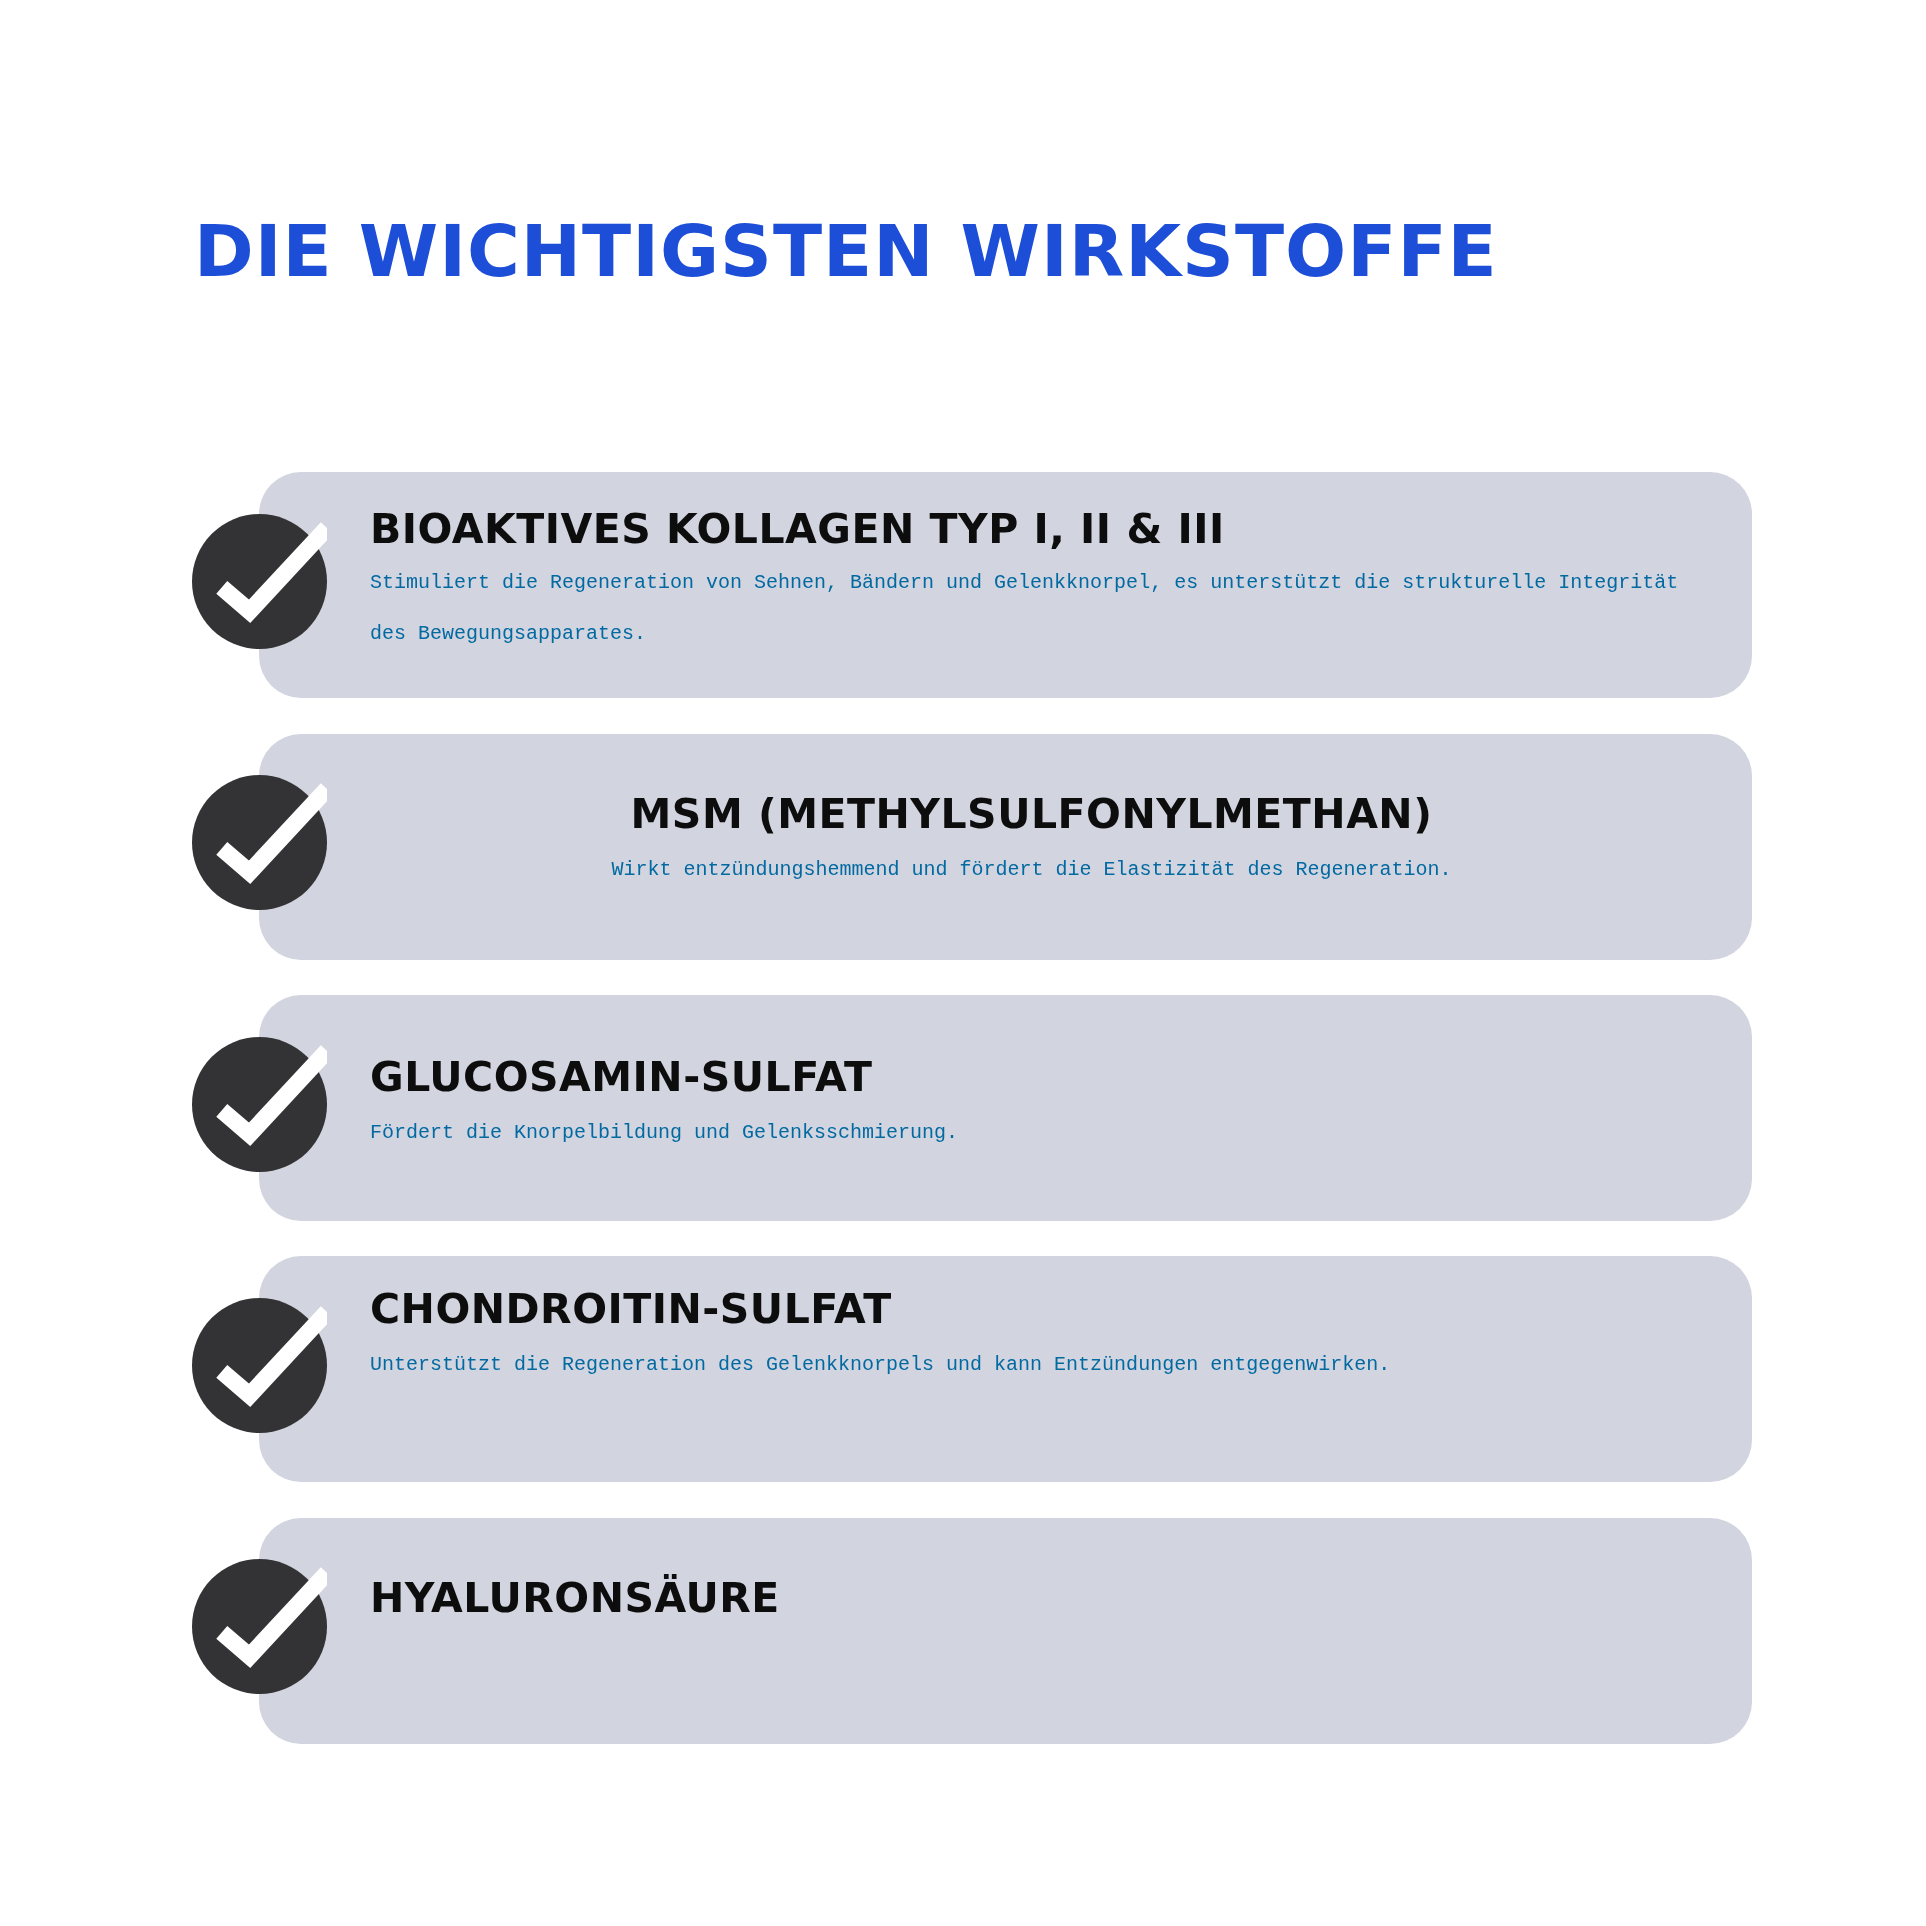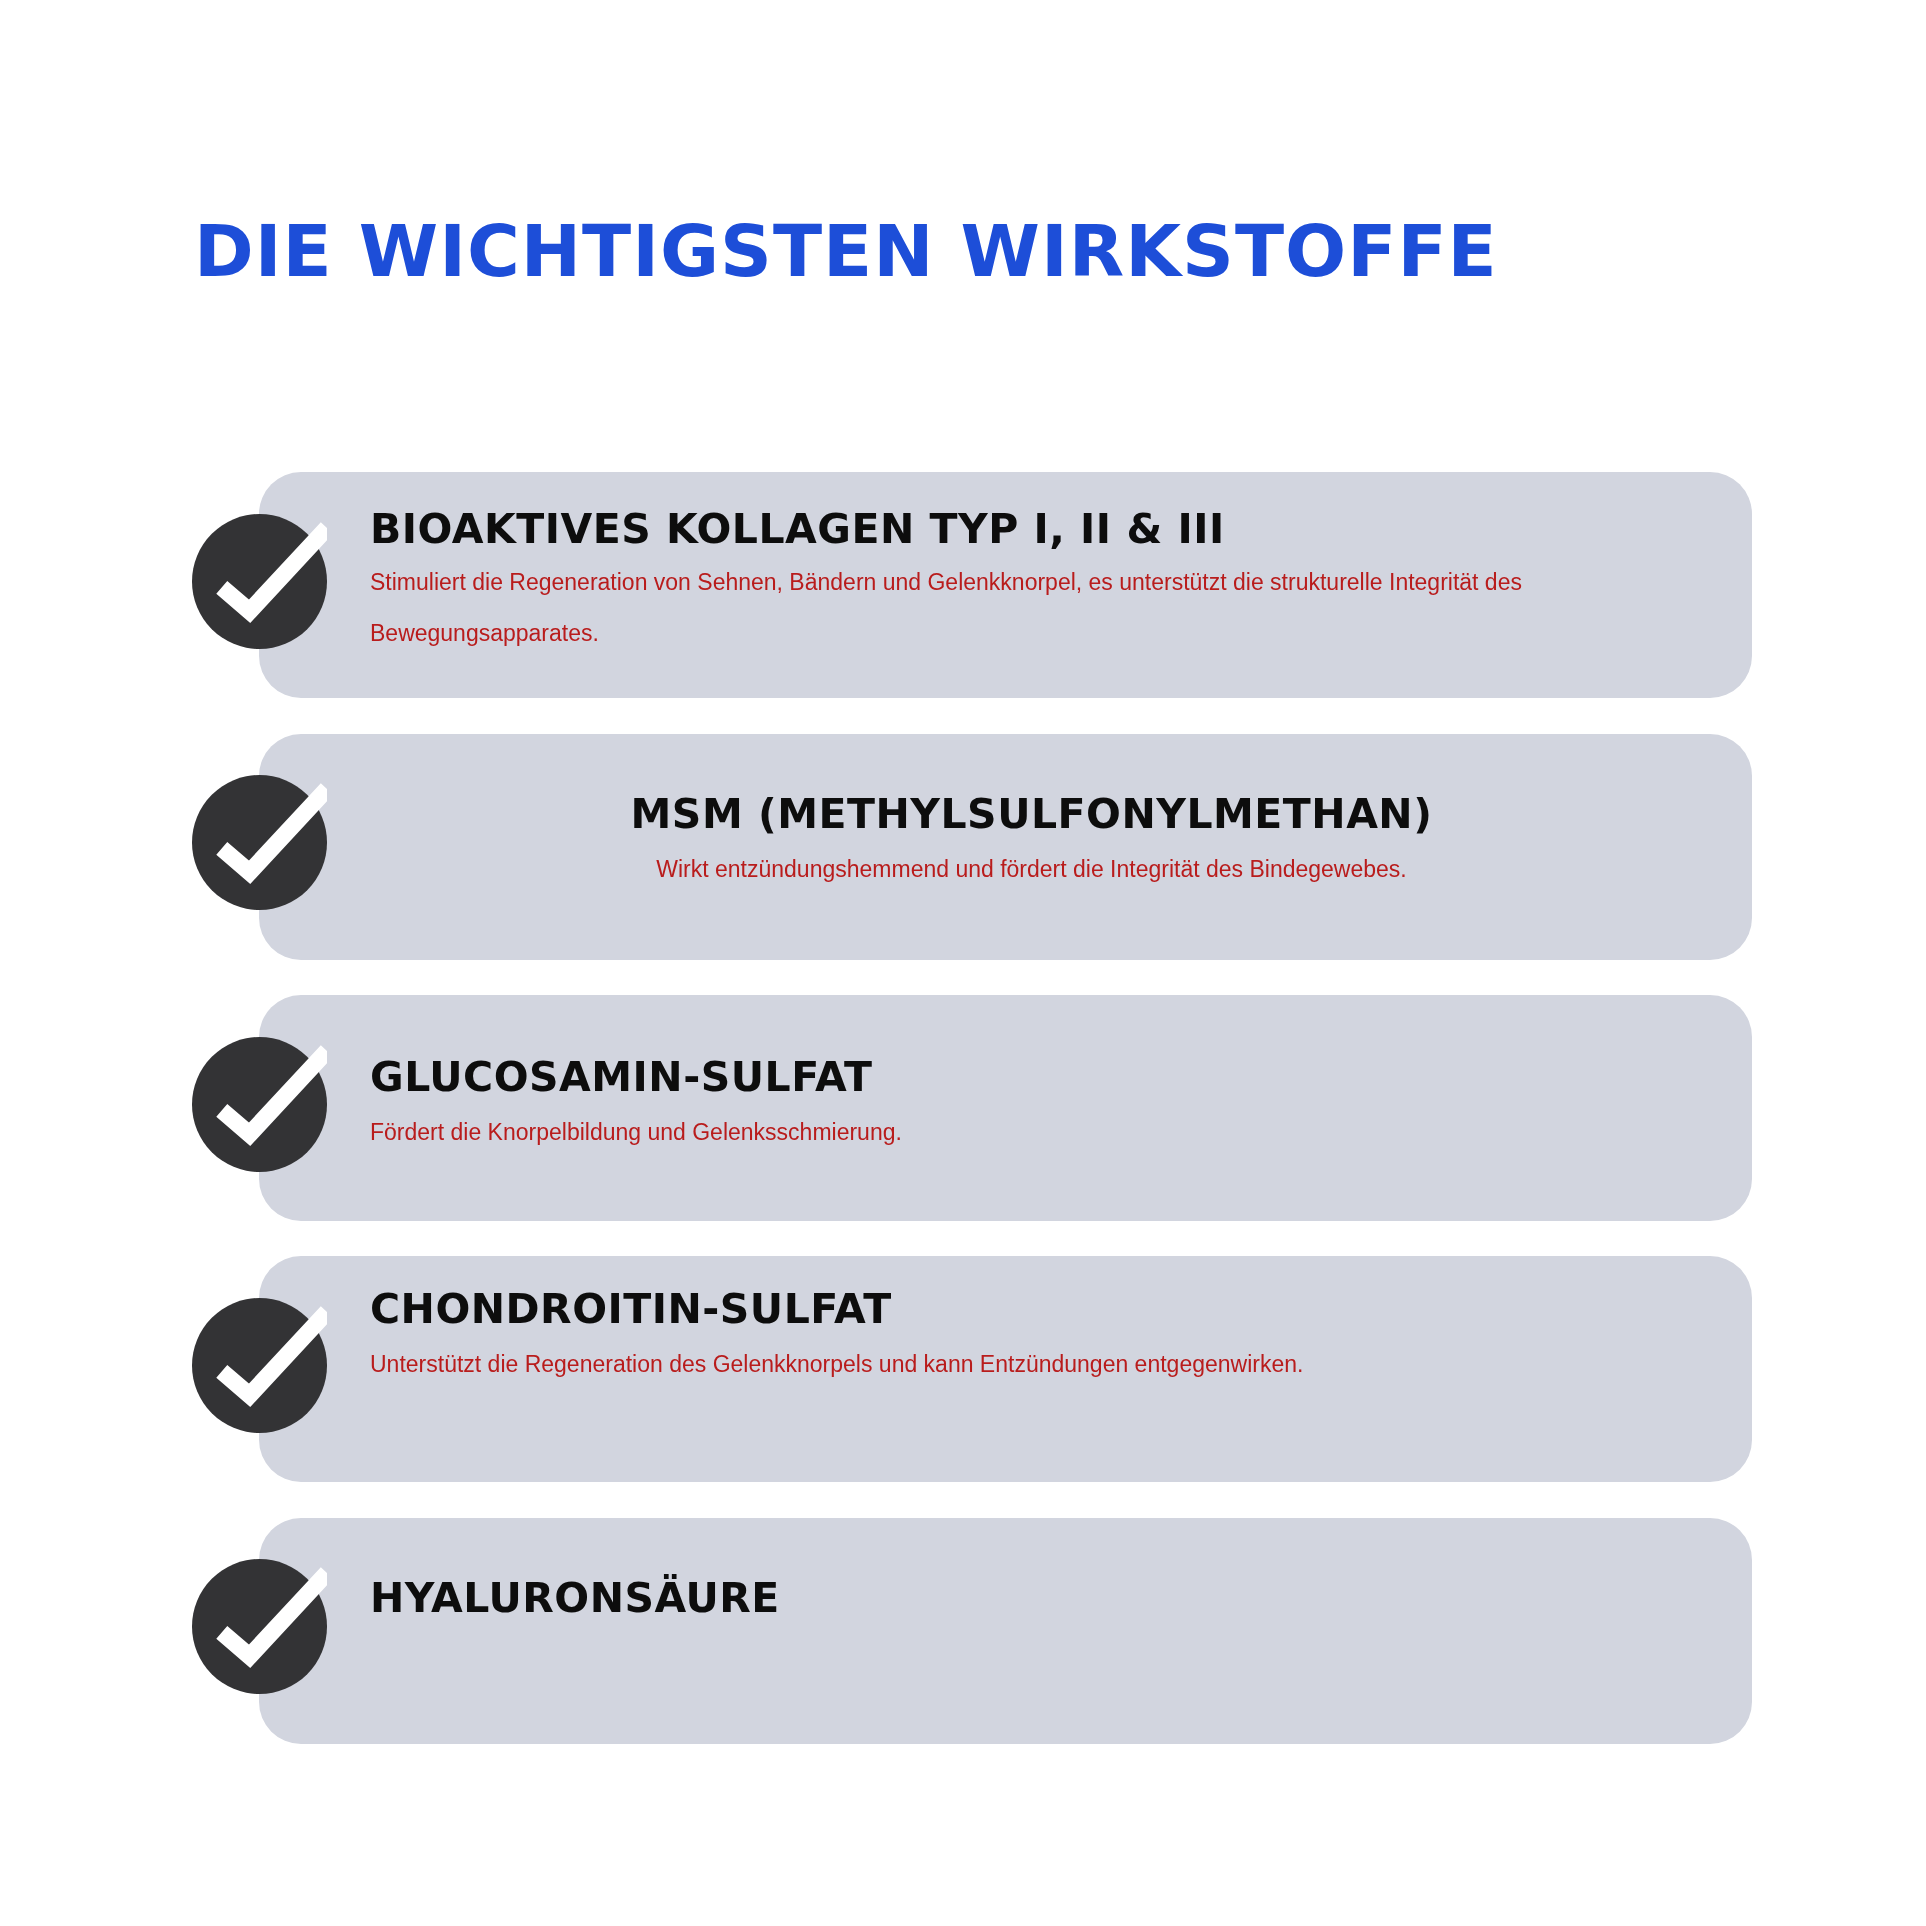--- a/index.html
+++ b/index.html
@@ -21,22 +21,22 @@
     position:absolute; left:192px; width:135px; height:135px; border-radius:50%;
     background:#333335;
   }
   .check svg { position:absolute; left:0; top:0; width:135px; height:135px; }
   .card-body { position:absolute; left:111px; right:59px; }
   .card-title {
     font-family:"DejaVu Sans", sans-serif; font-weight:bold; font-size:41px;
     letter-spacing:0.5px; line-height:51px; color:#0d0d0d; white-space:nowrap;
   }
   .card-desc {
-    font-family:Liberation Sans, sans-serif; font-size:23px; line-height:51px;
-    color:#b91c1c; margin-top:4px;
+    font-family:Liberation Mono, monospace; font-size:20px; line-height:51px;
+    color:#0369a1; margin-top:4px;
   }
 </style>
 </head>
 <body>
 
 <h1 class="title">
   <span>DIE WICHTIGSTEN WIRKSTOFFE</span>
 </h1>
 
 <div class="card" style="top:472px;">
@@ -47,21 +47,21 @@
 </div>
 <div class="check" style="top:514px;">
   <svg viewBox="0 0 136 136">
       <path d="M30 74 L58 98 L136 14" fill="none" stroke="#ffffff" stroke-width="17" stroke-linecap="butt" stroke-linejoin="miter"></path>
     </svg>
 </div>
 
 <div class="card" style="top:734px;text-align:center;">
   <div class="card-body" style="top:55px;">
     <div class="card-title">MSM (METHYLSULFONYLMETHAN)</div>
-    <div class="card-desc">Wirkt entzündungshemmend und fördert die Integrität des Bindegewebes.</div>
+    <div class="card-desc">Wirkt entzündungshemmend und fördert die Elastizität des Regeneration.</div>
   </div>
 </div>
 <div class="check" style="top:775px;">
   <svg viewBox="0 0 136 136">
       <path d="M30 74 L58 98 L136 14" fill="none" stroke="#ffffff" stroke-width="17"></path>
     </svg>
 </div>
 
 <div class="card" style="top:995px;">
   <div class="card-body" style="top:57px;">

